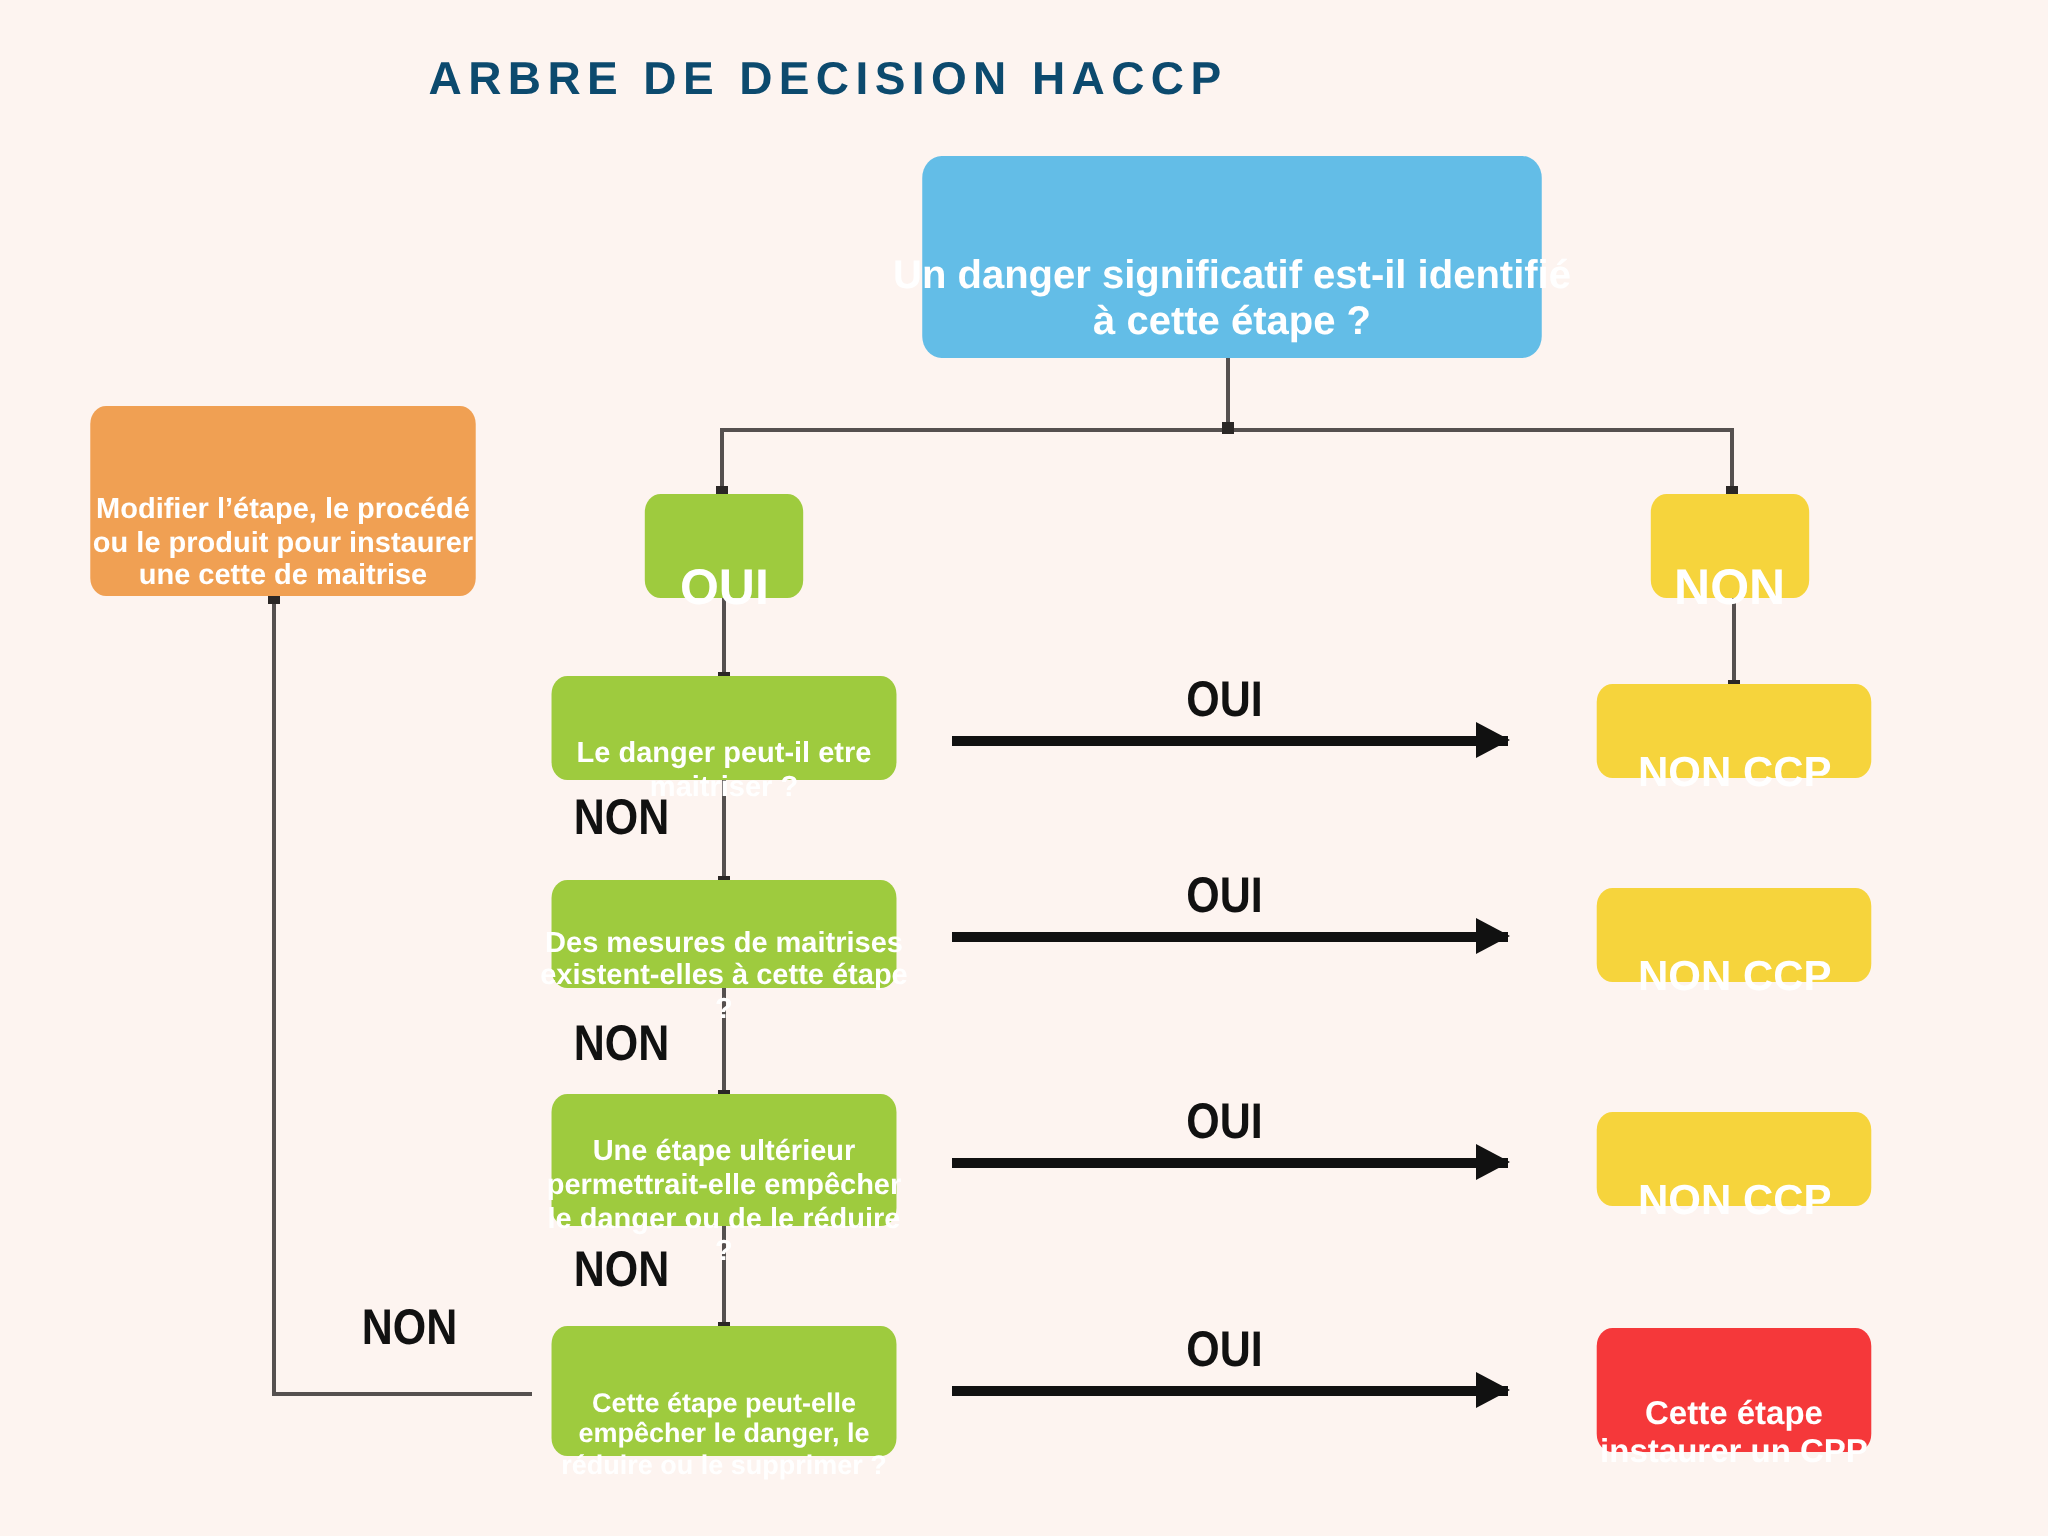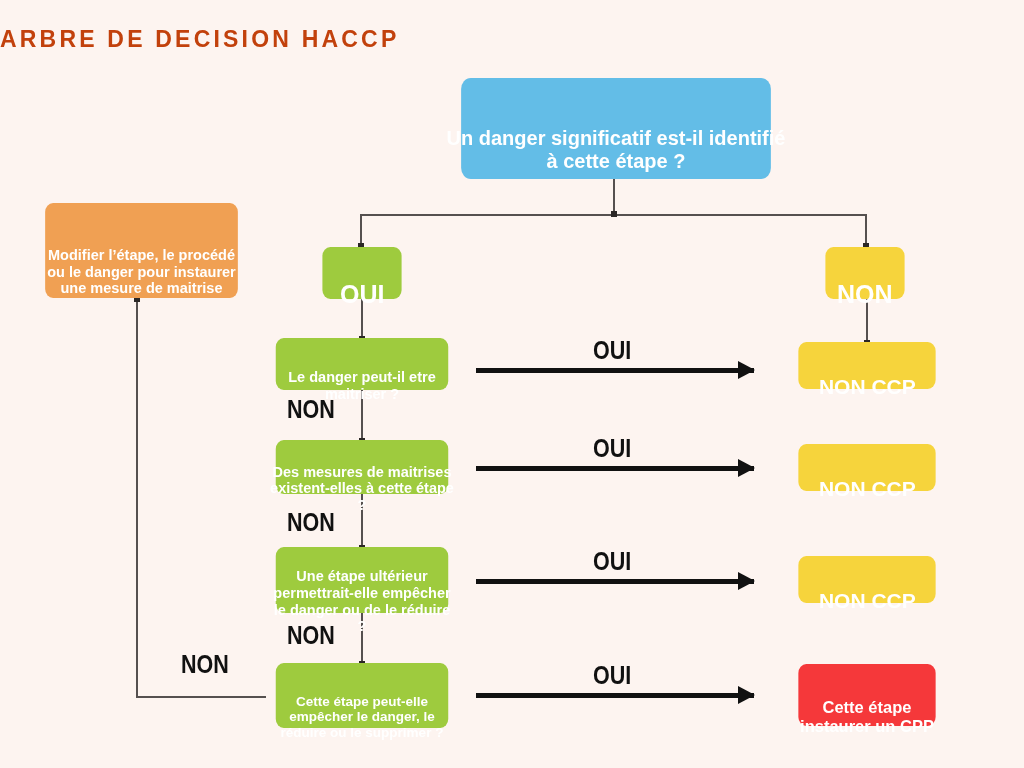--- a/index.html
+++ b/index.html
@@ -19,25 +19,26 @@
     width: 1024px;
     height: 768px;
   }
 
   
   #page-title {
     position: absolute;
     left: 0;
     top: 26px;
     width: 828px;
+    text-align: center;
     font-family: "Liberation Sans", sans-serif;
     font-size: 23px;
     font-weight: bold;
     letter-spacing: 3.2px;
-    color: #c2410c;
+    color: #0c4a6e;
   }
 
   
   .node {
     position: absolute;
     box-sizing: border-box;
     display: flex;
     align-items: center;
     justify-content: center;
     text-align: center;
@@ -207,21 +208,21 @@
   <div class="edge-label" style="left:283px; top:395px;">NON</div>
   <div class="edge-label" style="left:283px; top:508px;">NON</div>
   <div class="edge-label" style="left:283px; top:621px;">NON</div>
   <div class="edge-label" style="left:177px; top:650px;">NON</div>
 
   <div class="node blue" id="node-root">
     <span class="txt">Un danger significatif est-il identifié à cette étape ?</span>
   </div>
 
   <div class="node orange" id="node-modify">
-    <span class="txt">Modifier l’étape, le procédé ou le danger pour instaurer une mesure de maitrise</span>
+    <span class="txt">Modifier l’étape, le procédé ou le produit pour instaurer une cette de maitrise</span>
   </div>
 
   <div class="node green" id="node-oui-branch">
     <span class="txt">OUI</span>
   </div>
 
   <div class="node yellow" id="node-non-branch">
     <span class="txt">NON</span>
   </div>
 

